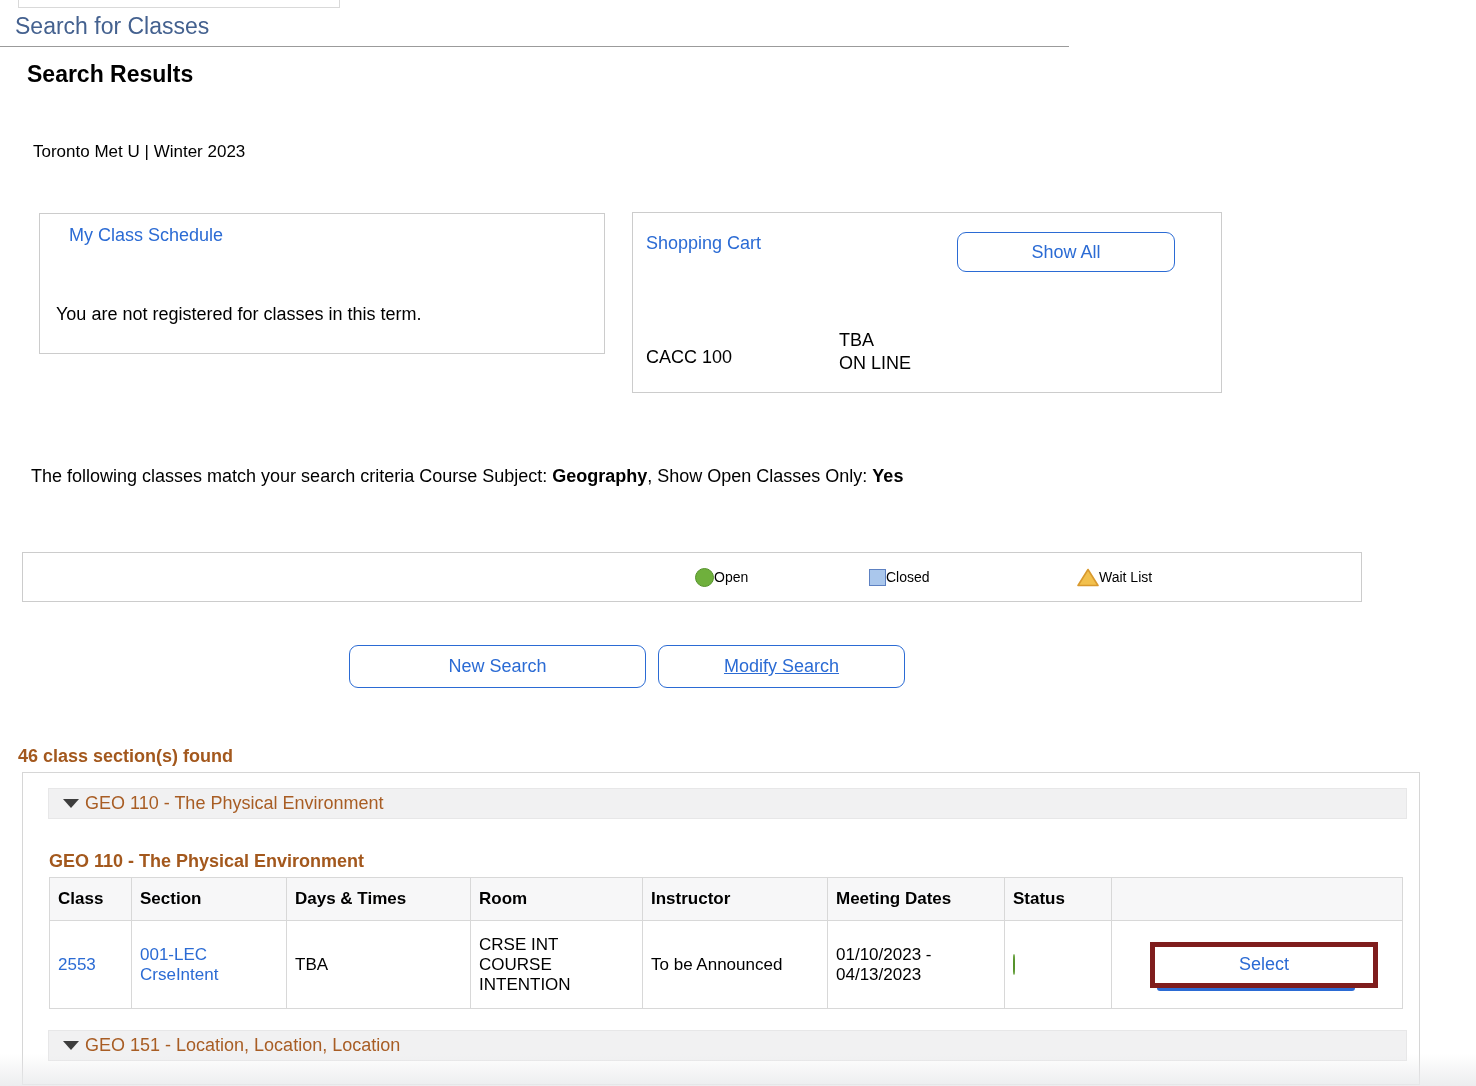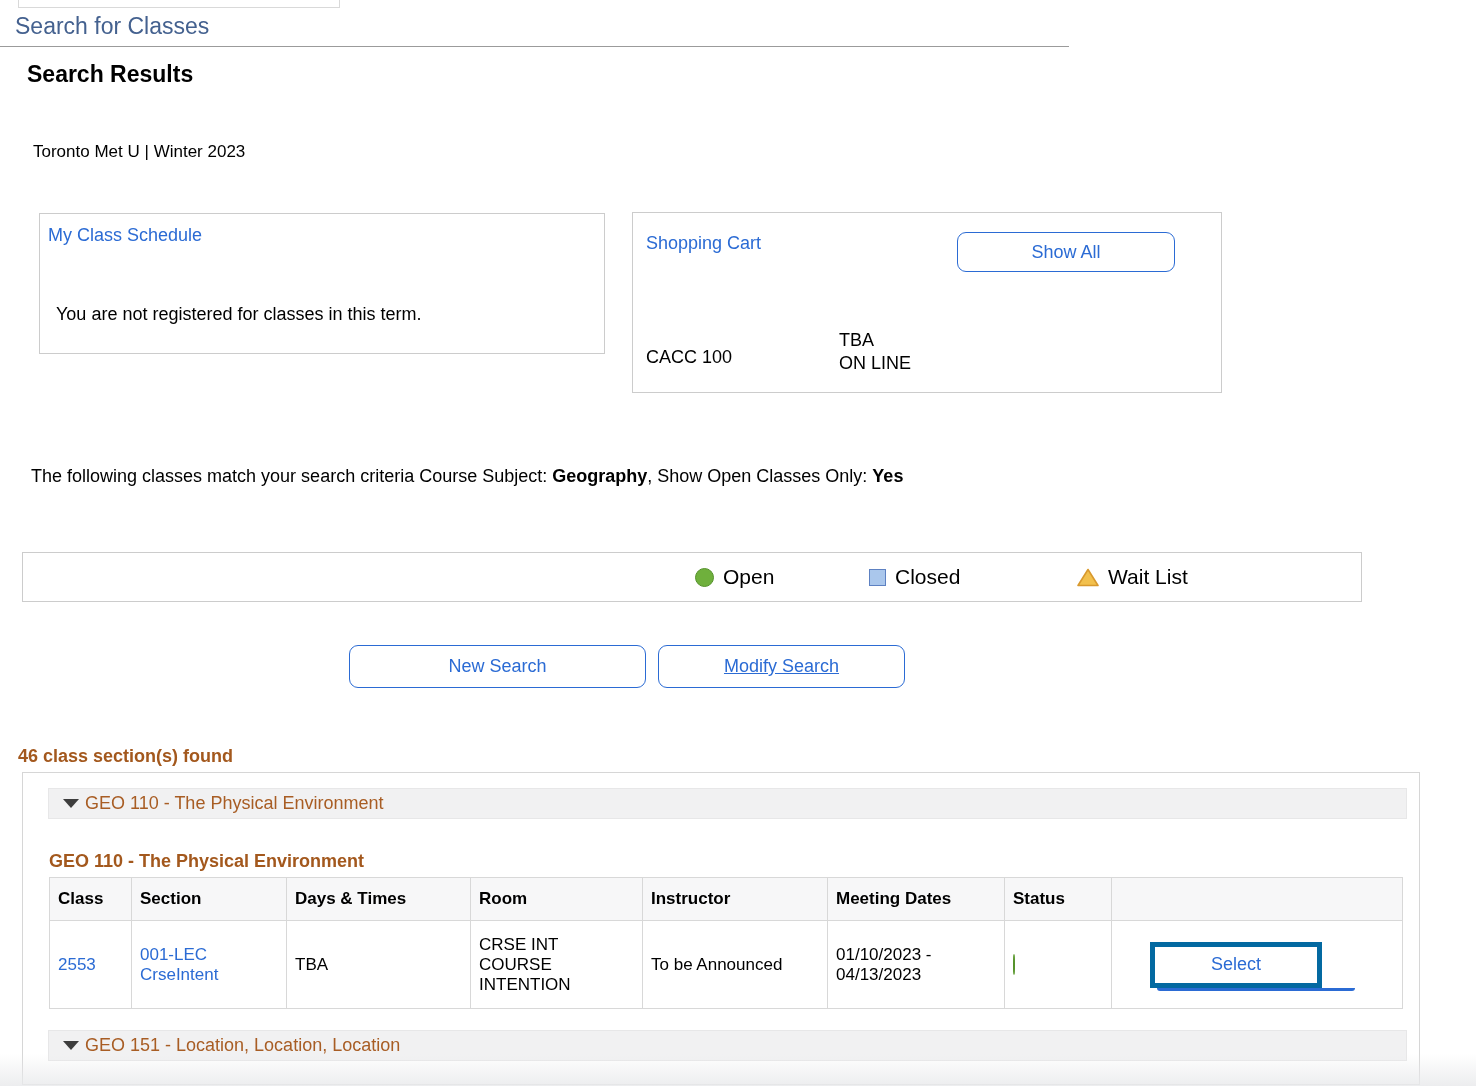--- a/index.html
+++ b/index.html
@@ -64,21 +64,21 @@
     position: absolute; left: 31px; top: 466px; font-size: 18px;
   }
   .criteria b { font-weight: 700; }
   .legend-bar {
     position: absolute; left: 22px; top: 552px;
     width: 1340px; height: 50px;
     border: 1px solid #cccccc; background: #fff;
   }
   .legend-item {
     position: absolute; top: 0; bottom: 0;
-    display: flex; align-items: center; gap: 9px; font-size: 21px;
+    display: flex; align-items: center; font-size: 14px;
   }
   .li-open { left: 672px; }
   .li-closed { left: 846px; }
   .li-wait { left: 1054px; }
   .icon-circle {
     width: 19px; height: 19px; border-radius: 50%;
     background: #6fb03c; border: 1px solid #55922b;
   }
   .icon-square {
     width: 17px; height: 17px;
@@ -133,22 +133,22 @@
   .room-text { max-width: 122px; }
   .meet-text { max-width: 150px; }
   .status-cell { text-align: center; }
   .status-dot {
     width: 19px; height: 21px; border-radius: 50%;
     background: #6fb03c; border: 1px solid #55922b;
     margin: 0 auto;
   }
   .select-wrap { position: relative; width: 214px; margin: 0 auto; }
   .select-highlight {
-    width: 172px; height: 46px;
-    border: 5px solid #0369a1; background: #fff;
+    width: 228px; height: 46px;
+    border: 5px solid #7f1d1d; background: #fff;
     display: flex; align-items: center; justify-content: center;
     cursor: pointer;
   }
   .select-label { color: #2b6bd4; font-size: 18px; }
   .select-underline {
     position: absolute; left: 7px; top: 46px;
     width: 198px; height: 3px; background: #2b6bd4;
     border-radius: 0 0 3px 3px;
   }
   .bottom-fade {
@@ -164,21 +164,21 @@
 
   <div class="top-tab"></div>
 
   <div class="page-title">Search for Classes</div>
   <div class="title-rule"></div>
 
   <div class="search-results">Search Results</div>
   <div class="term-line">Toronto Met U | Winter 2023</div>
 
   <div class="panel schedule-box">
-    <a class="panel-link" style="left:8px; top:11px;">My Class Schedule</a>
+    <a class="panel-link" style="left:29px; top:11px;">My Class Schedule</a>
     <div class="schedule-msg">You are not registered for classes in this term.</div>
   </div>
 
   <div class="panel cart-box">
     <a class="panel-link" style="left:13px; top:20px;">Shopping Cart</a>
     <div class="btn-outline show-all">Show All</div>
     <div class="cart-course">CACC 100</div>
     <div class="cart-where">
       <div>TBA</div>
       <div>ON LINE</div>

